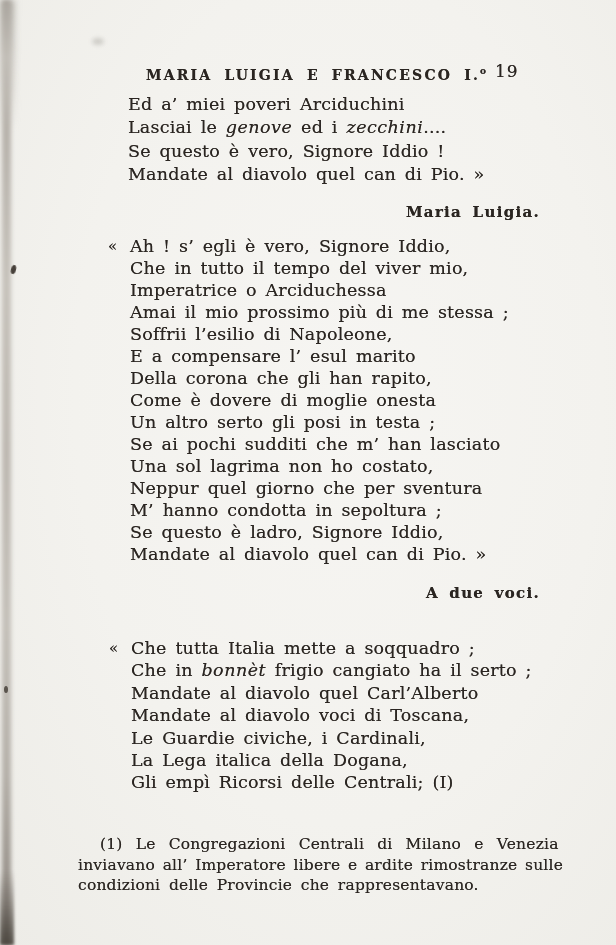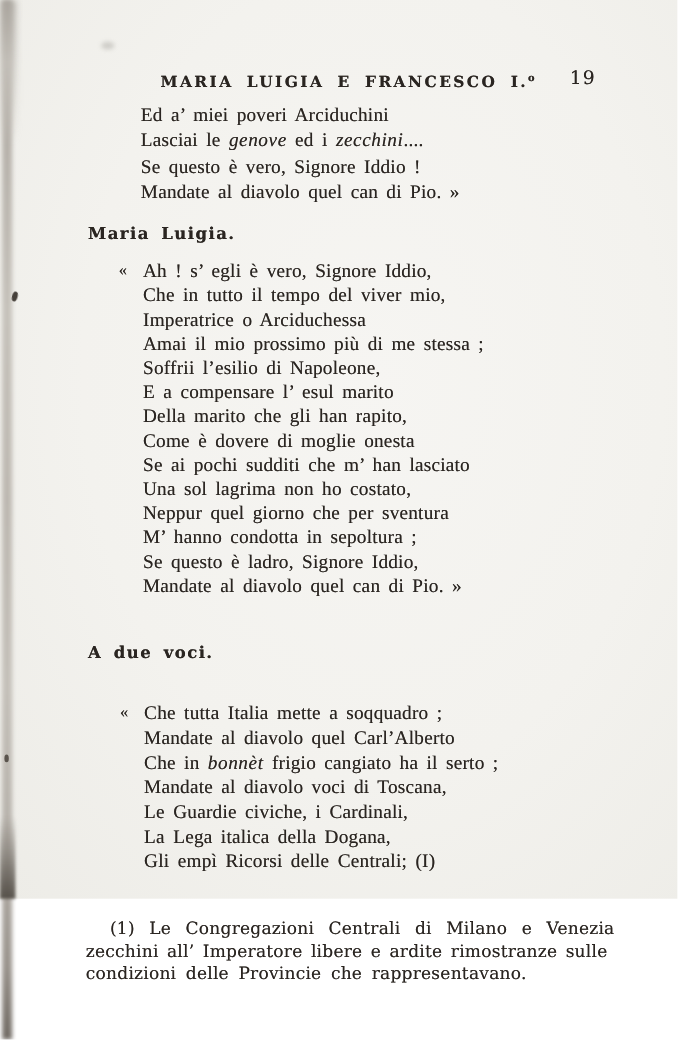--- a/index.html
+++ b/index.html
@@ -6,21 +6,21 @@
     margin: 0;
     padding: 0;
     width: 616px;
     height: 945px;
     overflow: hidden;
     font-family: "DejaVu Serif", serif;
   }
   .page {
     position: relative;
     width: 616px;
-    height: 817px;
+    height: 945px;
     background: radial-gradient(ellipse at 55% 42%, #f6f5f2 0%, #f3f2ee 55%, #edece7 100%);
     color: #2a2521;
   }
   
   .binding-line {
     position: absolute;
     left: 2px; top: 0;
     width: 9px; height: 945px;
     background: linear-gradient(to bottom,
       #aaa59e 0%, #c2beb7 6%, #b7b2ab 14%, #c6c2bb 30%,
@@ -78,53 +78,52 @@
     word-spacing: 5px;
     line-height: 20px;
     text-shadow: 0 0 0.5px rgba(42,37,33,0.7);
   }
   .running-header sup {
     font-size: 9px;
     letter-spacing: 0;
   }
   .page-number {
     position: absolute;
-    top: 61px; left: 518px;
+    top: 61px; left: 495px;
     font-size: 17px;
     letter-spacing: 1px;
     line-height: 20px;
     text-shadow: 0 0 0.5px rgba(42,37,33,0.7);
   }
   
   .verse {
     position: absolute;
     font-size: 17.5px;
     letter-spacing: 0.2px;
     word-spacing: 3px;
     white-space: nowrap;
     text-shadow: 0 0 0.5px rgba(42,37,33,0.65);
-    font-family: Liberation Serif, serif;
   }
   .verse i { letter-spacing: 0.5px; text-align: right; }
   .vline { position: relative; }
   .oq {
     position: absolute;
     left: -22px; top: 0;
     font-size: 15px;
   }
   .stanza-intro { top: 93px;  left: 128px; line-height: 23.4px; }
   .stanza-ml    { top: 235px; left: 130px; line-height: 22px; }
   .stanza-adv   { top: 637px; left: 131px; line-height: 22.4px; }
   
   .section-heading {
     position: absolute;
     left: 80px;
     width: 460px;
     margin: 0;
-    text-align: left;
+    text-align: right;
     font-size: 15px;
     font-weight: bold;
     letter-spacing: 1.3px;
     word-spacing: 4px;
     text-shadow: 0 0 0.6px rgba(42,37,33,0.8);
   }
   .heading-1 { top: 203px; }
   .heading-2 { top: 584px; }
   
   .footnote {
@@ -166,42 +165,43 @@
 
   <h2 class="section-heading heading-1">Maria Luigia.</h2>
 
   <section class="verse stanza-ml">
     <div class="vline"><span class="oq">«</span><span>Ah ! s’ egli è vero, Signore Iddio,</span></div>
     <div class="vline">Che in tutto il tempo del viver mio,</div>
     <div class="vline">Imperatrice o Arciduchessa</div>
     <div class="vline">Amai il mio prossimo più di me stessa ;</div>
     <div class="vline">Soffrii l’esilio di Napoleone,</div>
     <div class="vline">E a compensare l’ esul marito</div>
-    <div class="vline">Della marito che gli han rapito,</div>
+    <div class="vline">Della corona che gli han rapito,</div>
     <div class="vline">Come è dovere di moglie onesta</div>
+    <div class="vline">Un altro serto gli posi in testa ;</div>
     <div class="vline">Se ai pochi sudditi che m’ han lasciato</div>
     <div class="vline">Una sol lagrima non ho costato,</div>
     <div class="vline">Neppur quel giorno che per sventura</div>
     <div class="vline">M’ hanno condotta in sepoltura ;</div>
     <div class="vline">Se questo è ladro, Signore Iddio,</div>
     <div class="vline">Mandate al diavolo quel can di Pio. »</div>
   </section>
 
   <h2 class="section-heading heading-2">A due voci.</h2>
 
   <section class="verse stanza-adv">
     <div class="vline"><span class="oq">«</span></div>
     <div class="vline">Che tutta Italia mette a soqquadro ;</div>
+    <div class="vline"><span>Che in </span><i>bonnèt</i><span> frigio cangiato ha il serto ;</span></div>
     <div class="vline">Mandate al diavolo quel Carl’Alberto</div>
-    <div class="vline"><span>Che in </span><i>bonnèt</i><span> frigio cangiato ha il serto ;</span></div>
     <div class="vline">Mandate al diavolo voci di Toscana,</div>
     <div class="vline">Le Guardie civiche, i Cardinali,</div>
     <div class="vline">La Lega italica della Dogana,</div>
     <div class="vline">Gli empì Ricorsi delle Centrali; (I)</div>
   </section>
 
   <footer class="footnote">
     <div class="fn-line fn-first">(1) Le Congregazioni Centrali di Milano e Venezia</div>
-    <div class="fn-line fn-mid">zecchini all’ Imperatore libere e ardite rimostranze sulle</div>
+    <div class="fn-line fn-mid">inviavano all’ Imperatore libere e ardite rimostranze sulle</div>
     <div class="fn-line">condizioni delle Provincie che rappresentavano.</div>
   </footer>
 
 </div>
 
 </body></html>

